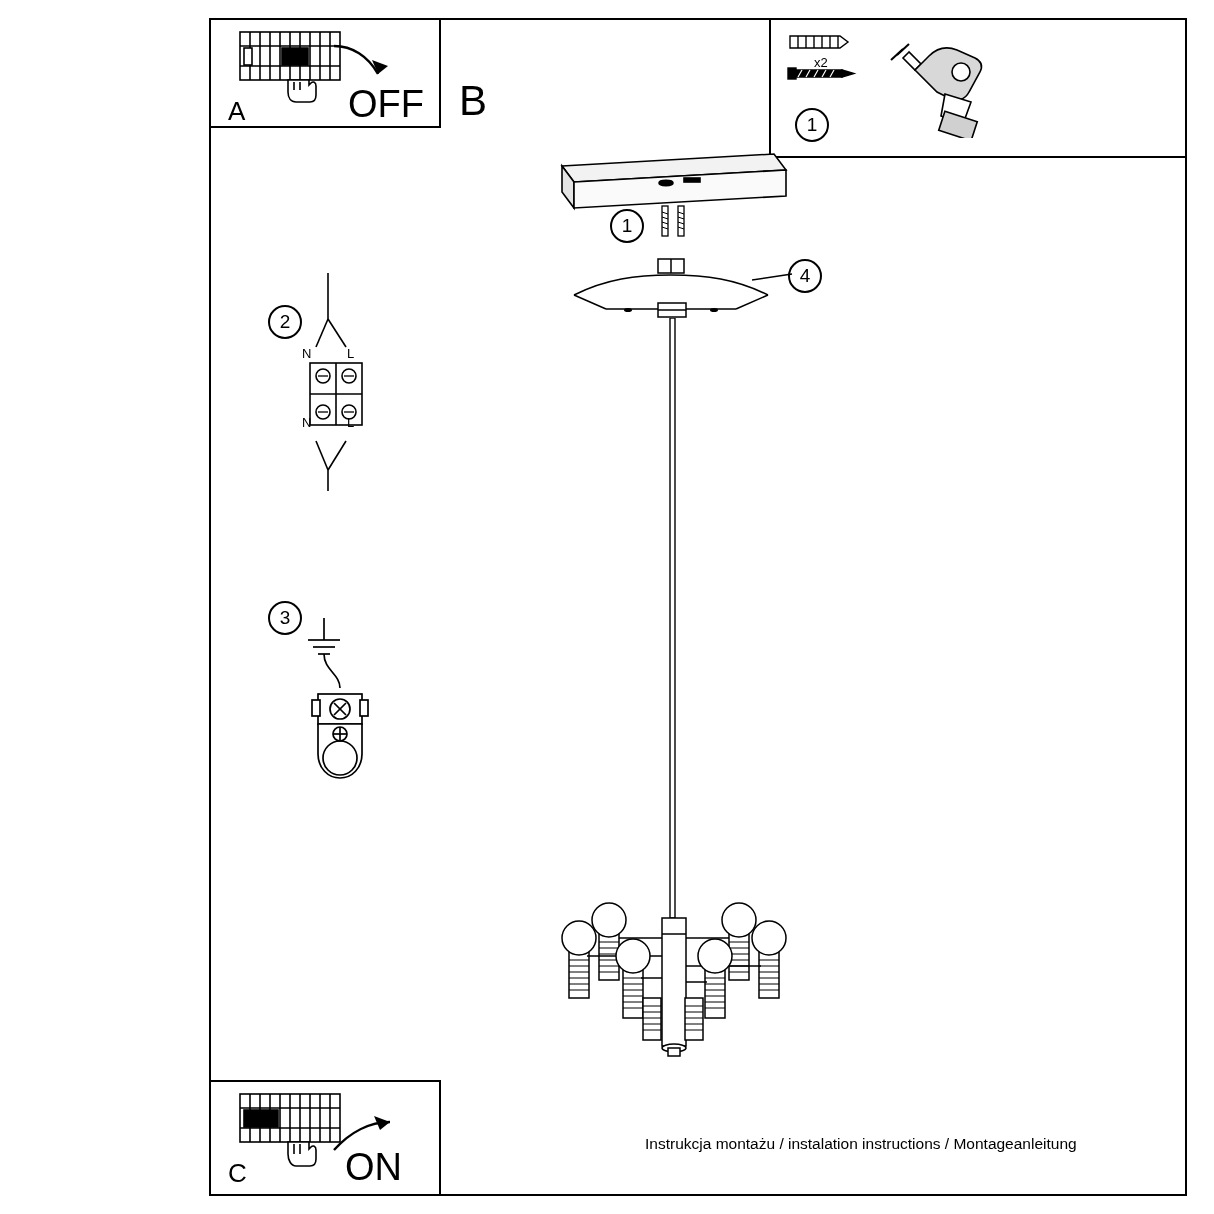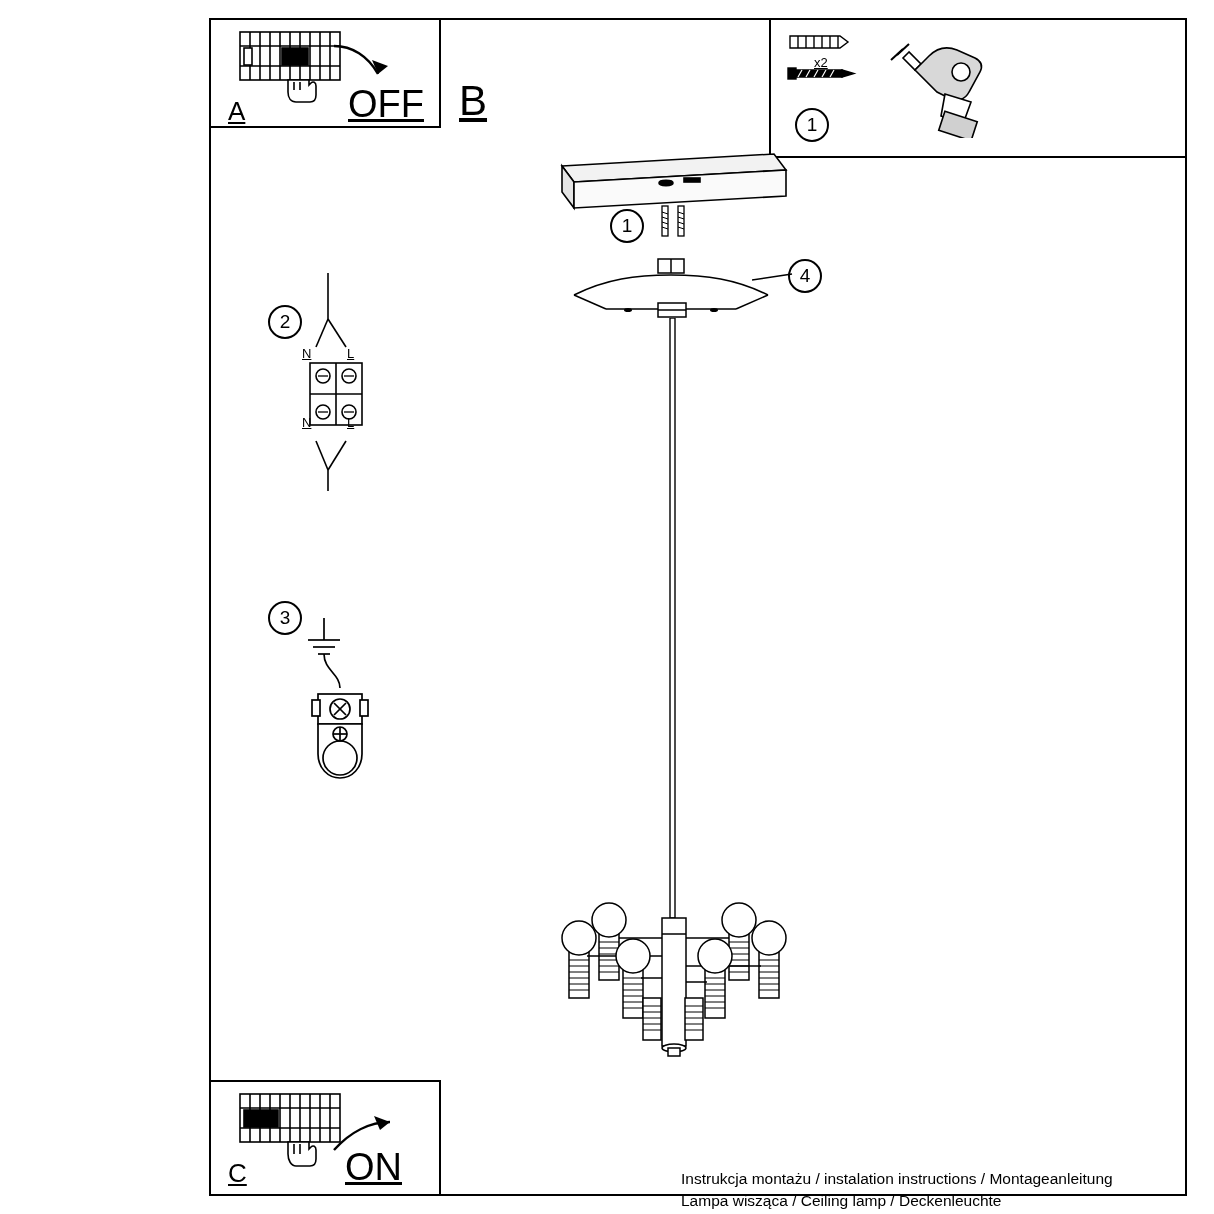--- a/index.html
+++ b/index.html
@@ -20,21 +20,20 @@
   }
   .frame {
     position: absolute;
     border: 2px solid #000;
     box-sizing: border-box;
   }
   .lbl {
     position: absolute;
     font-family: "Liberation Sans", sans-serif;
     white-space: nowrap;
-    text-decoration: underline;
   }
   .big-letter {
     font-size: 42px;
     font-weight: 400;
     line-height: 1;
   }
   .step-letter {
     font-size: 26px;
   }
   .onoff {
@@ -405,18 +404,17 @@
       <path d="M58 56 L58 66"></path>
       <path d="M64 56 L64 66"></path>
     </g>
   </svg>
 
   <svg class="svgabs" style="left:328px; top:1112px;" width="72" height="46" viewBox="0 0 72 46">
     <path d="M6 38 C22 20 42 10 62 10" fill="none" stroke="#000" stroke-width="2.4"></path>
     <path d="M62 10 L46 4 L52 18 Z" fill="#000"></path>
   </svg>
 
-  <div class="footer-text" style="left:645px; top:1168px; width:520px;margin-left:36px;">
+  <div class="footer-text" style="left:645px; top:1133px; width:520px;">
     <div>Instrukcja montażu / instalation instructions / Montageanleitung</div>
-    <div>Lampa wisząca / Ceiling lamp / Deckenleuchte</div>
   </div>
 
 </div>
 
 </body></html>

